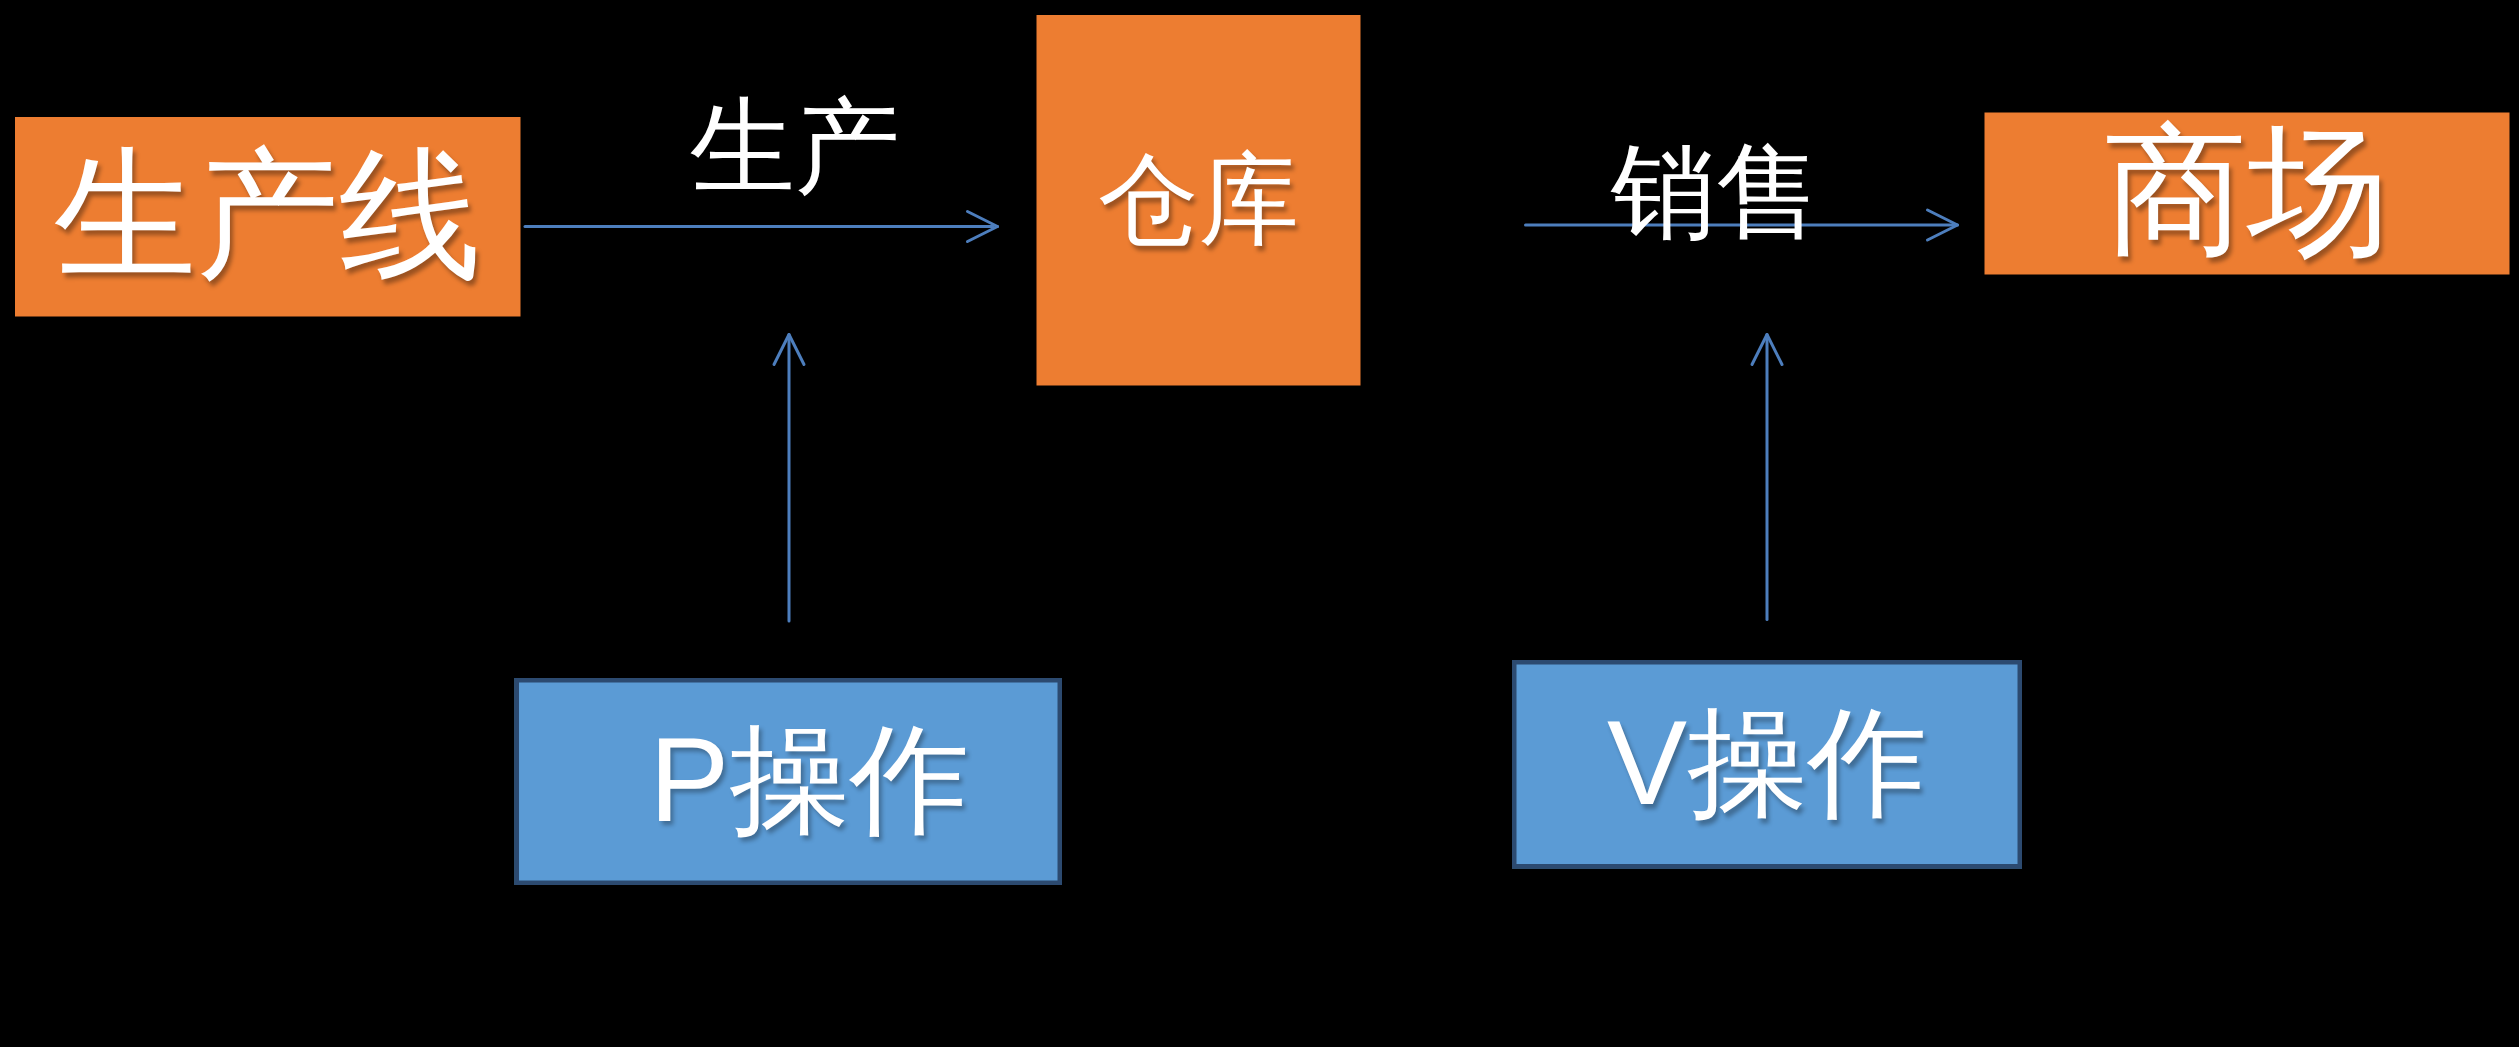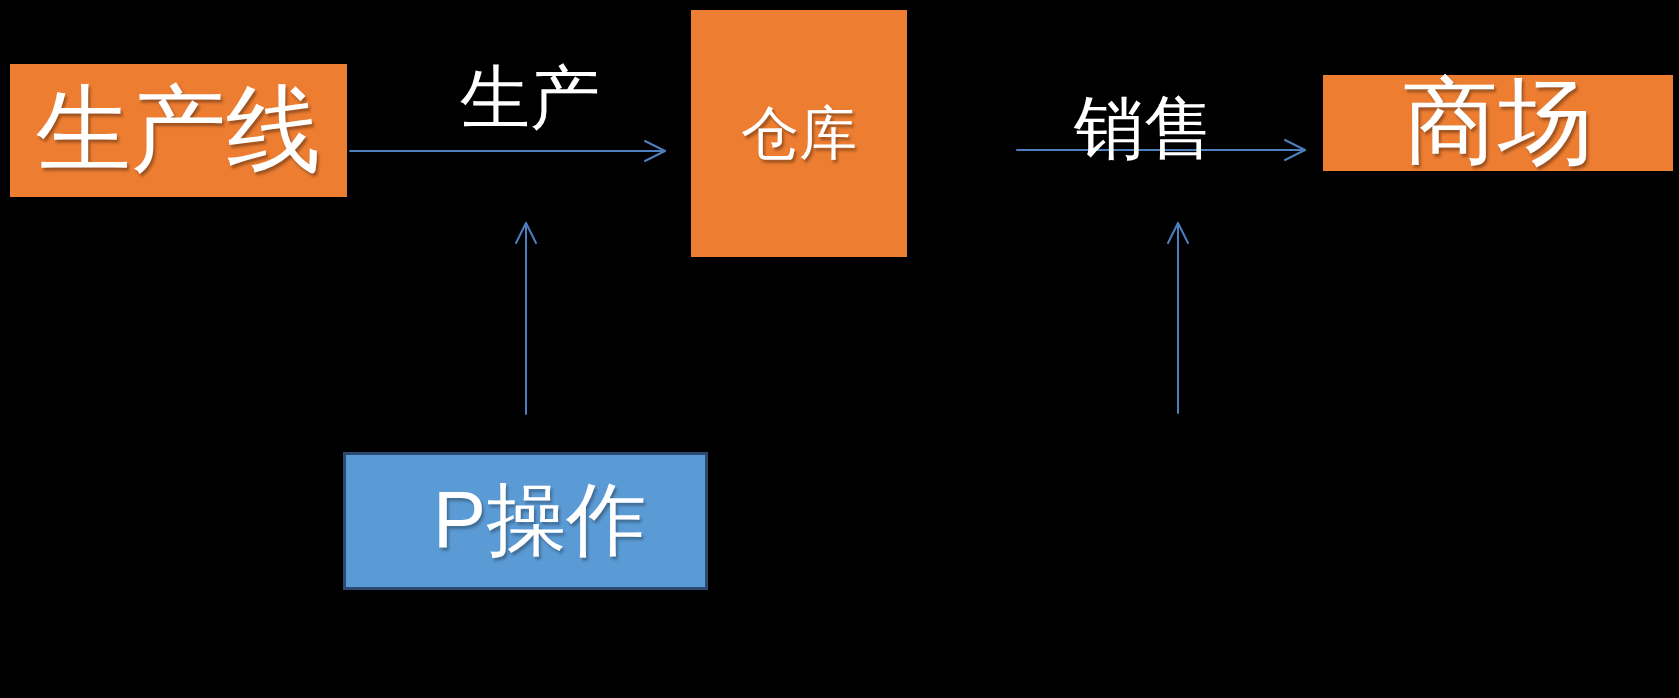--- a/index.html
+++ b/index.html
@@ -26,23 +26,23 @@
   }
   .node.orange {
     background: var(--orange, #ED7D31);
     text-shadow: 2px 3px 3px rgba(0,0,0,0.35);
   }
   .node.blue {
     background: var(--blue-fill, #5B9BD5);
     border: 3px solid var(--blue-border, #2C4A70);
     text-shadow: 2px 3px 3px rgba(0,0,0,0.3);
   }
-  #node-production-line { left: 10px;  top: 64px;  width: 337px; height: 133px; font-size: 95px; }
-  #node-warehouse       { left: 691px; top: 10px;  width: 216px; height: 247px; font-size: 58px; line-height: 1.18; flex-direction: column; }
-  #node-mall            { left: 1323px;top: 75px;  width: 350px; height: 96px; font-size: 95px; }
+  #node-production-line { left: 10px;  top: 78px;  width: 337px; height: 133px; font-size: 95px; }
+  #node-warehouse       { left: 691px; top: 10px;  width: 216px; height: 247px; font-size: 67px; line-height: 1.18; flex-direction: column; }
+  #node-mall            { left: 1323px;top: 75px;  width: 350px; height: 108px; font-size: 95px; }
   #node-p-op            { left: 343px; top: 452px; width: 365px; height: 138px; font-size: 80px; padding-left: 28px; }
   #node-v-op            { left: 1008px;top: 440px; width: 340px; height: 139px; font-size: 80px; }
 
   .edge-label {
     position: absolute;
     color: var(--text, #ffffff);
     font-size: 70px;
     text-align: center;
     width: 220px;
   }
@@ -115,16 +115,19 @@
   </div>
 
   <div class="edge-label" id="label-produce">生产</div>
 
   <div class="edge-label" id="label-sell">销售</div>
 
   <div class="node blue" id="node-p-op">
     <span>P操作</span>
   </div>
 
+  <div class="node blue" id="node-v-op">
+    <span>V操作</span>
+  </div>
 
 
 
 </div>
 
 </body></html>

